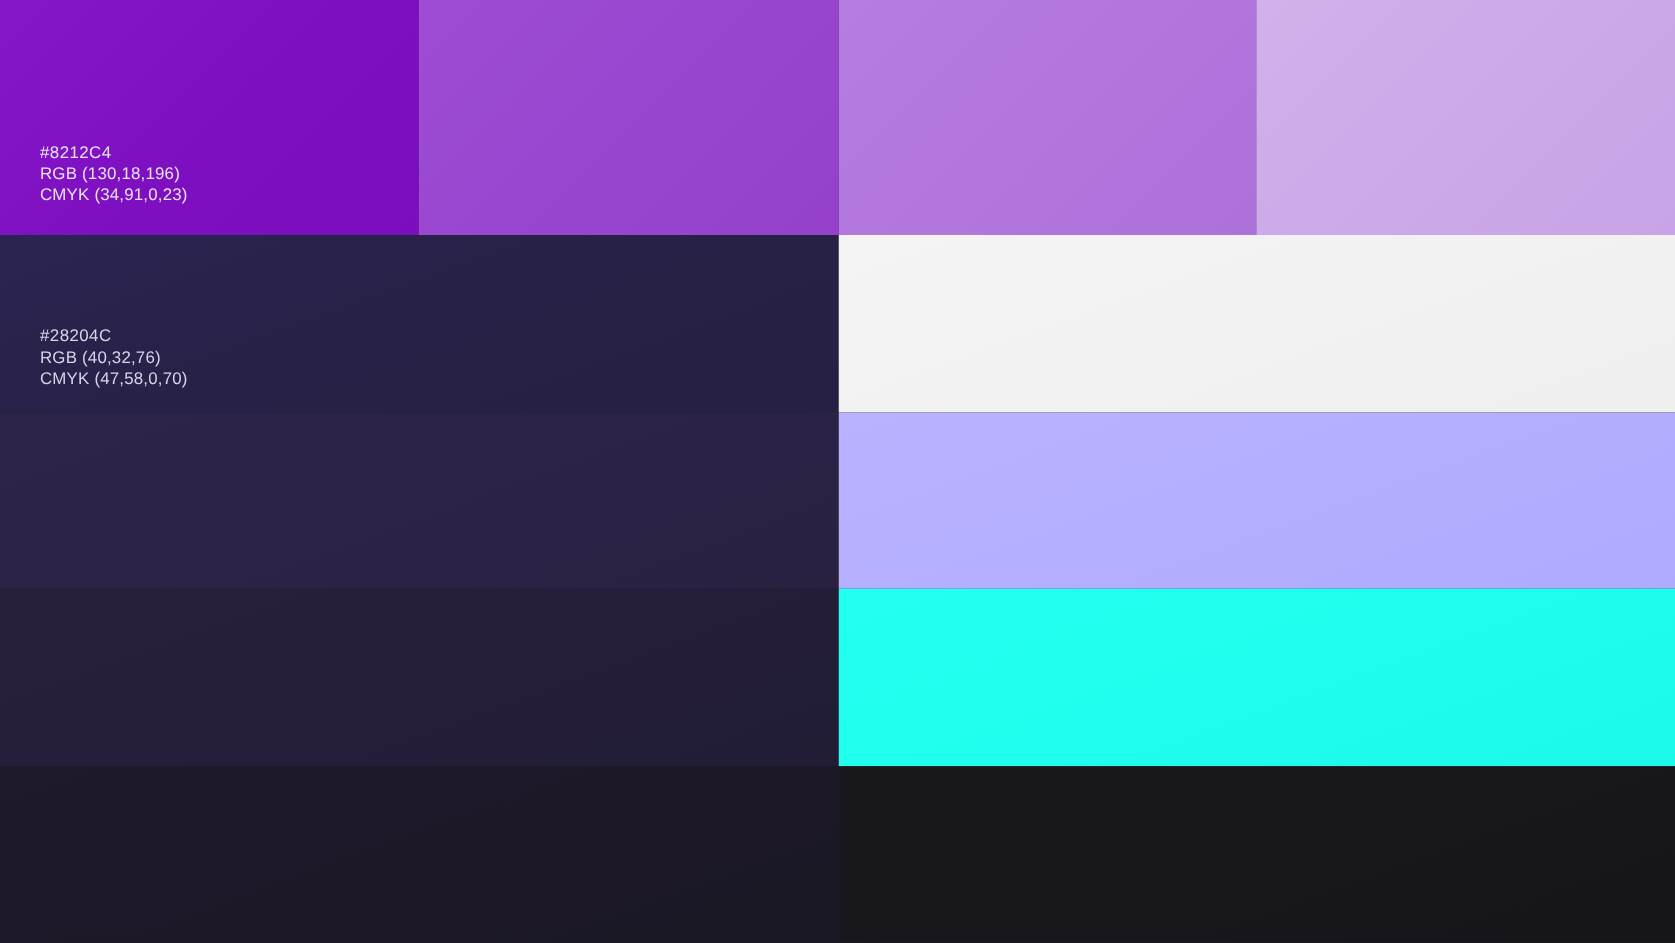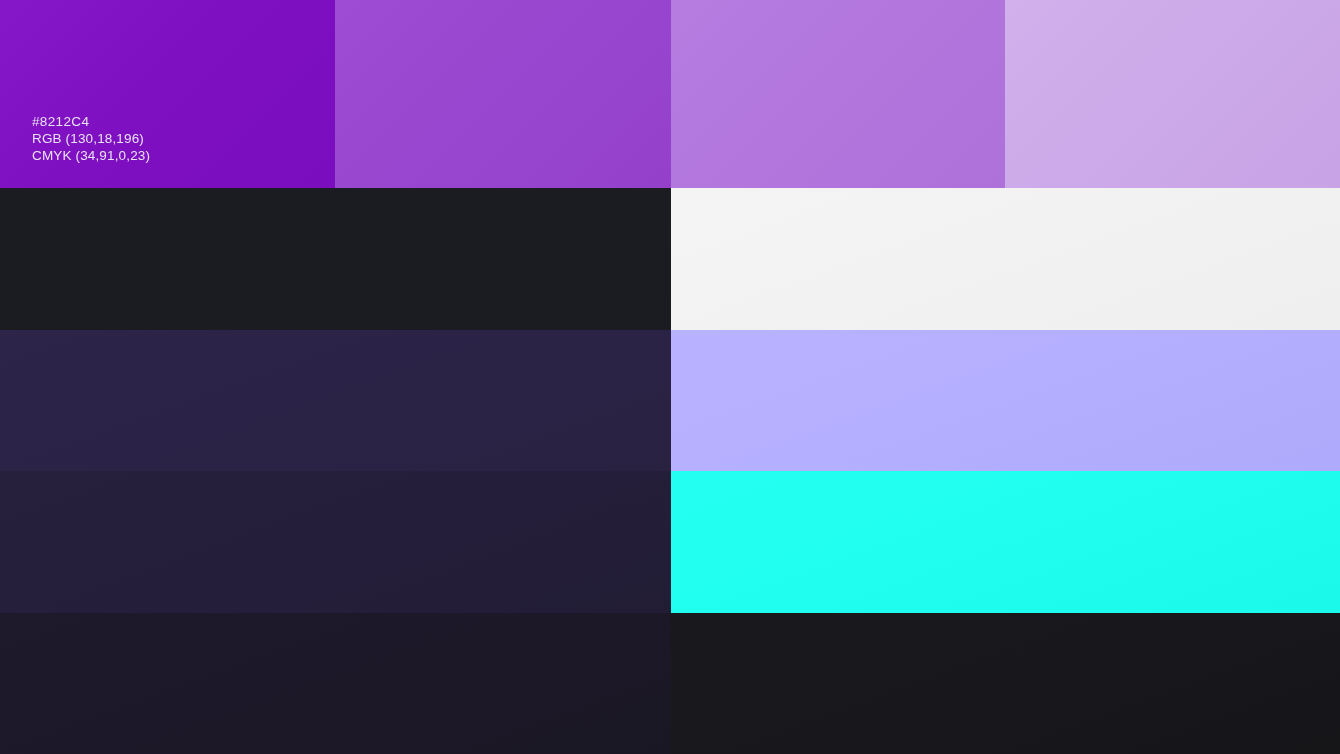--- a/index.html
+++ b/index.html
@@ -50,20 +50,28 @@
 
   <div class="swatch" style="left:335px; top:0px; width:336px; height:188px;
               background:linear-gradient(135deg,#9d4cd3 0%,#9846cf 50%,#9440cb 100%);"></div>
 
   <div class="swatch" style="left:671px; top:0px; width:334px; height:188px;
               background:linear-gradient(135deg,#b67ce0 0%,#b276dd 50%,#ae70d9 100%);"></div>
 
   <div class="swatch" style="left:1005px; top:0px; width:335px; height:188px;
               background:linear-gradient(135deg,#d1b0eb 0%,#cca9e9 50%,#c8a3e6 100%);"></div>
 
+  <div class="swatch" style="left:0px; top:188px; width:671px; height:142px;
+              background:linear-gradient(160deg,#2a2450 0%,#272146 60%,#262044 100%);">
+    <div class="label txt-light-2" style="top:72px;">
+      <div class="hexline">#28204C</div>
+      <div>RGB (40,32,76)</div>
+      <div>CMYK (47,58,0,70)</div>
+    </div>
+  </div>
 
   <div class="swatch" style="left:671px; top:188px; width:669px; height:142px;
               background:linear-gradient(160deg,#f4f4f4 0%,#f1f1f1 60%,#efefef 100%);">
     
   </div>
 
   <div class="swatch" style="left:0px; top:330px; width:671px; height:141px;
               background:linear-gradient(160deg,#2c2549 0%,#2a2346 60%,#282140 100%);"></div>
 
   <div class="swatch" style="left:671px; top:330px; width:669px; height:141px;

